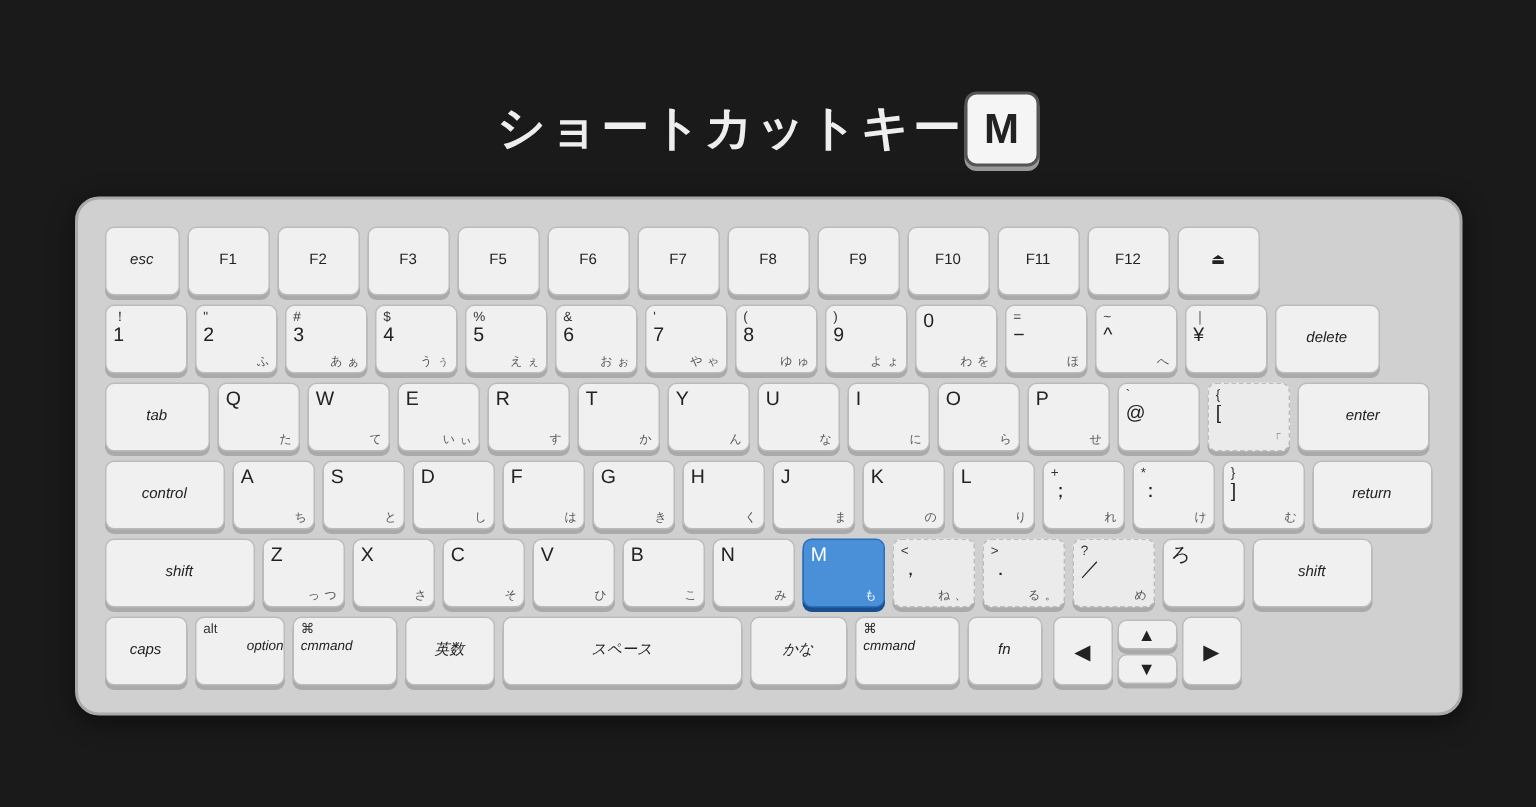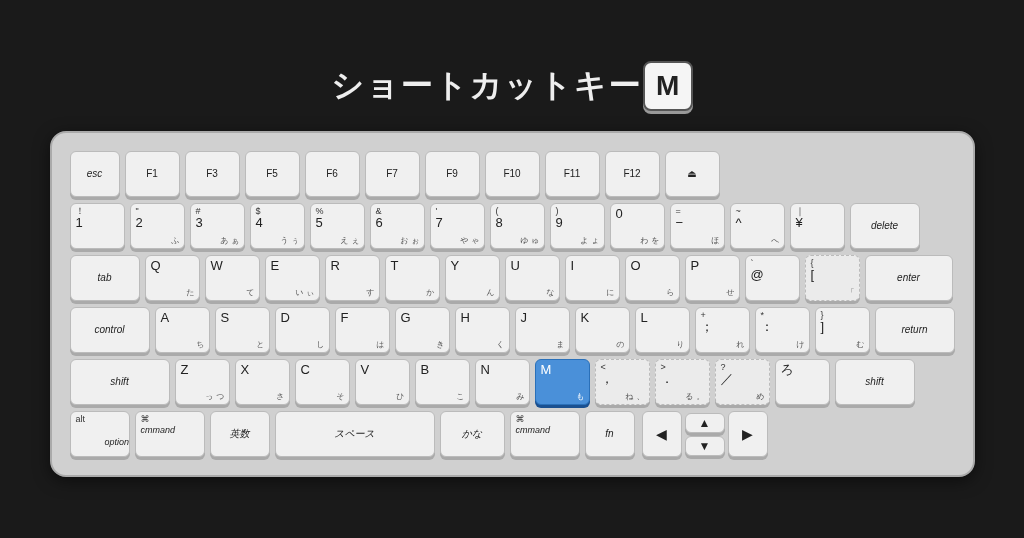--- a/index.html
+++ b/index.html
@@ -144,30 +144,36 @@
 <div class="keyboard-container">
   <div class="keyboard" id="keyboard-root">
   <div class="row">
         <div class="key w-50 modifier">
           <span class="main-label">esc</span>
         </div>
         <div class="key w-55 function-key">
           <span class="main-label">F1</span>
         </div>
         <div class="key w-55 function-key">
+          <span class="main-label">F2</span>
+        </div>
+        <div class="key w-55 function-key">
           <span class="main-label">F3</span>
         </div>
         <div class="key w-55 function-key">
           <span class="main-label">F5</span>
         </div>
         <div class="key w-55 function-key">
           <span class="main-label">F6</span>
         </div>
         <div class="key w-55 function-key">
           <span class="main-label">F7</span>
+        </div>
+        <div class="key w-55 function-key">
+          <span class="main-label">F8</span>
         </div>
         <div class="key w-55 function-key">
           <span class="main-label">F9</span>
         </div>
         <div class="key w-55 function-key">
           <span class="main-label">F10</span>
         </div>
         <div class="key w-55 function-key">
           <span class="main-label">F11</span>
         </div>
@@ -509,23 +515,26 @@
           </div>
         </div>
         <div class="key w-55">
           <span class="main-label">ろ</span>
         </div>
         <div class="key w-80 modifier">
           <span class="main-label">shift</span>
         </div>
       </div>
       <div class="row">
+        <div class="key w-55 modifier">
+          <span class="main-label">caps</span>
+        </div>
         <div class="key w-60 modifier" style="align-items: flex-start; justify-content: flex-start;">
           <span class="top-label">alt</span>
-          <span class="main-label" style="margin-top: 14px; font-size: 9px; padding-left: 29px;">option</span>
+          <span class="main-label" style="margin-top: 2px; font-size: 9px; padding-left: 29px;">option</span>
         </div>
         <div class="key w-70 modifier" style="align-items: flex-start; justify-content: flex-start;">
           <span class="top-label">⌘</span>
           <span class="main-label" style="margin-top: 2px; font-size: 9px;">cmmand</span>
         </div>
         <div class="key w-60 modifier">
           <span class="main-label">英数</span>
         </div>
         <div class="key w-160 modifier">
           <span class="main-label">スペース</span>

